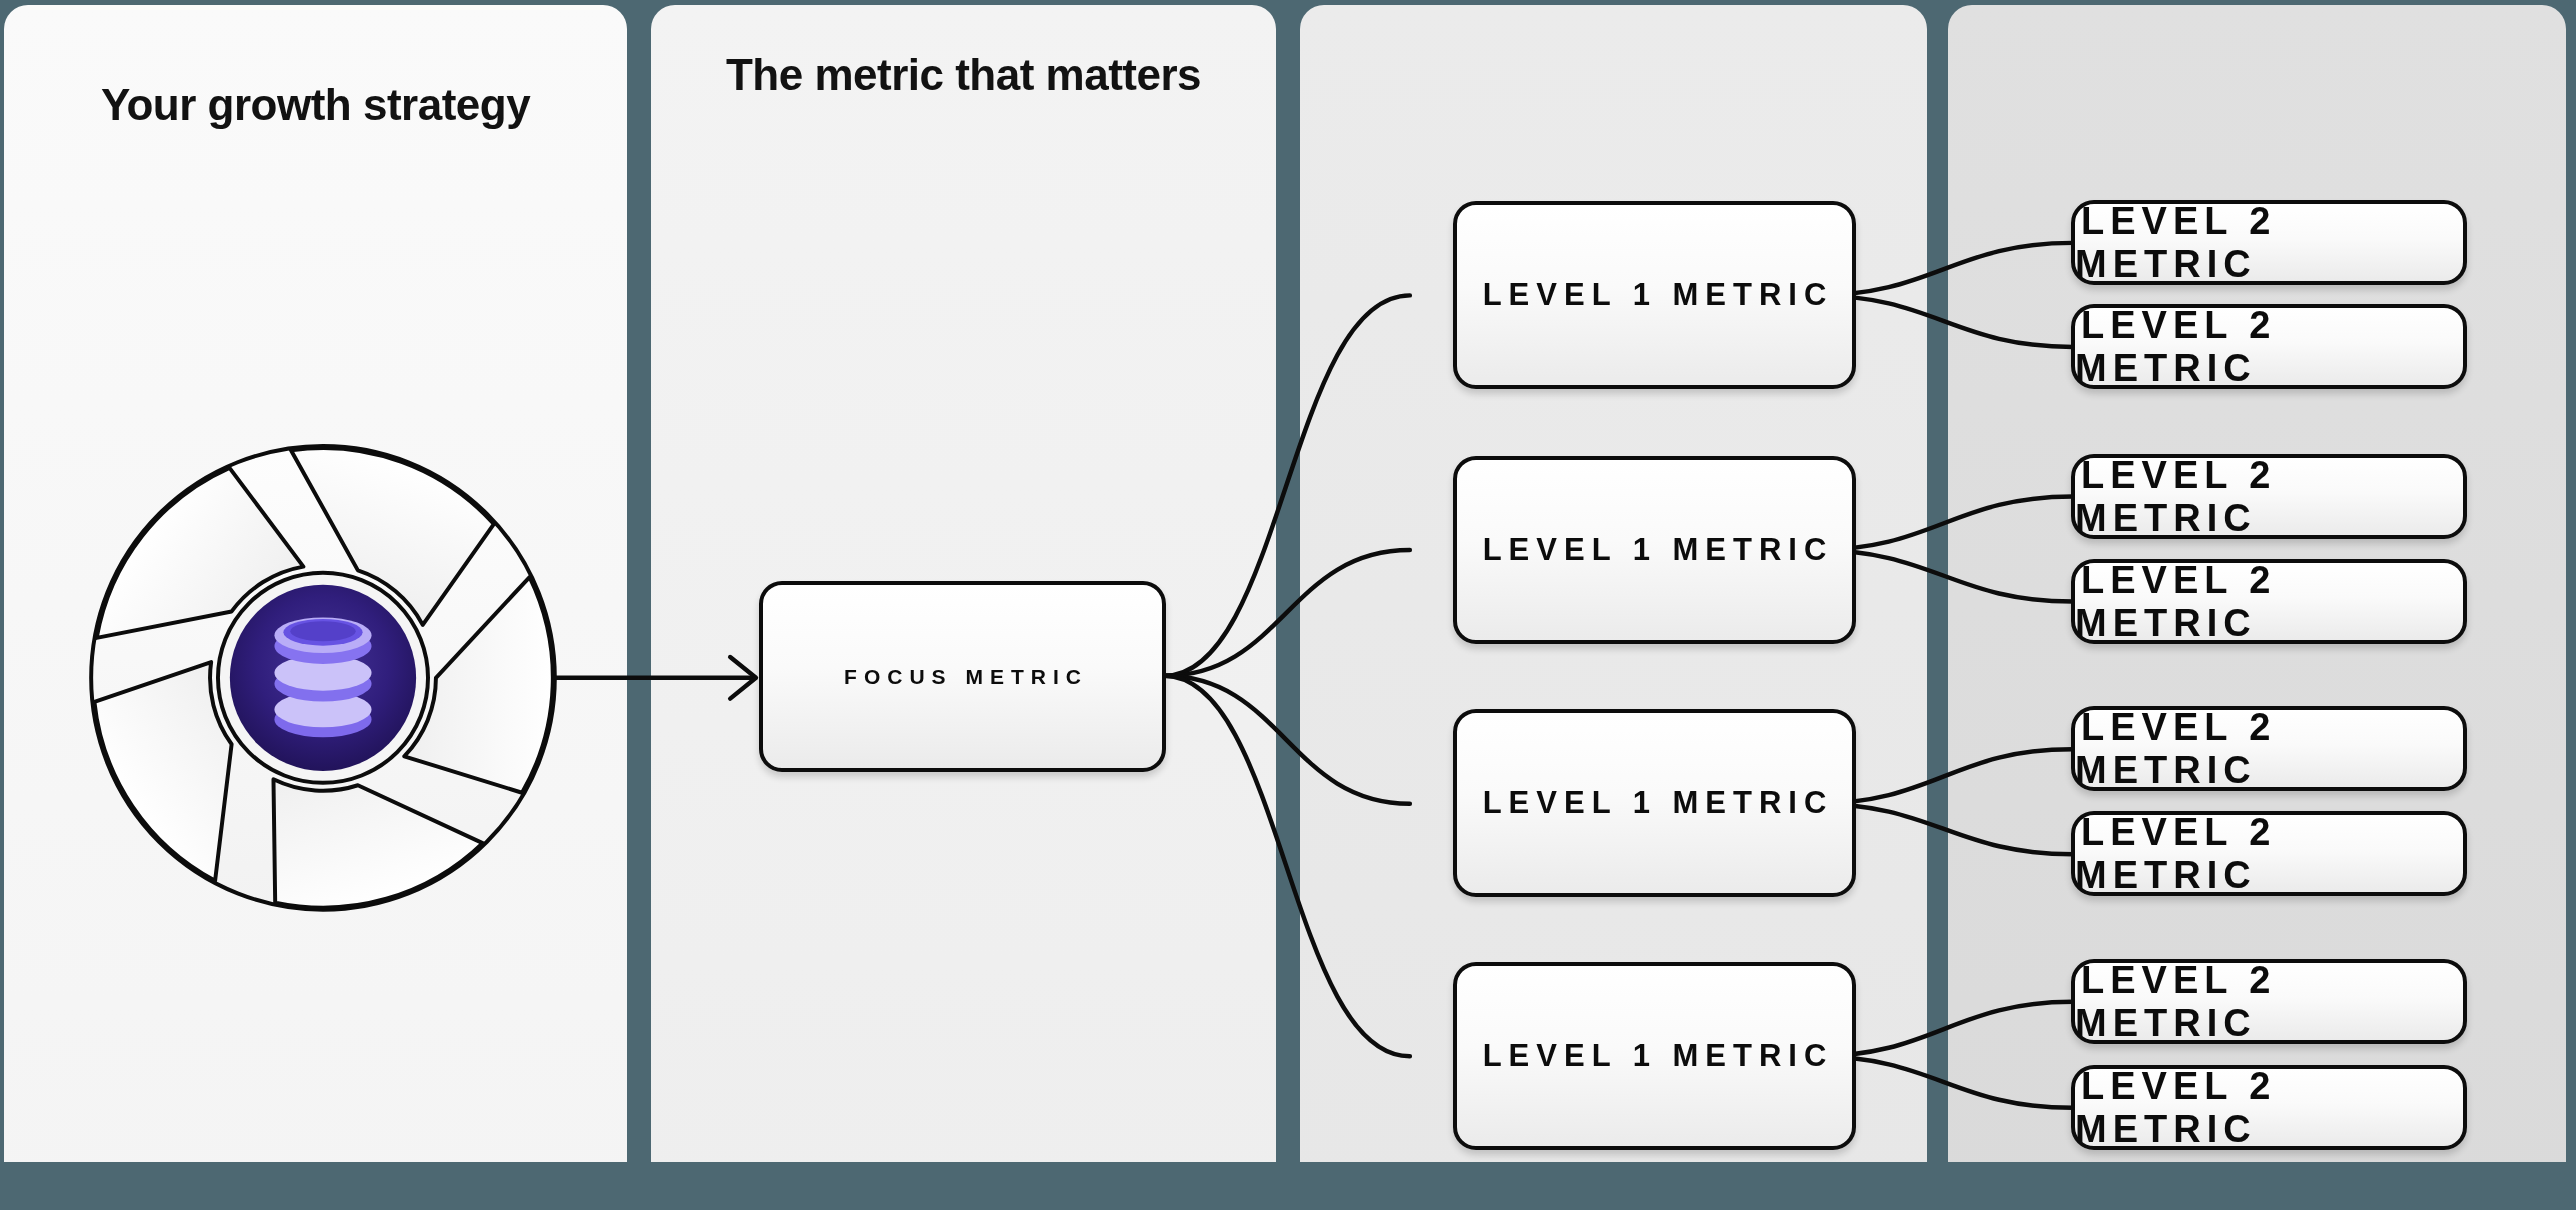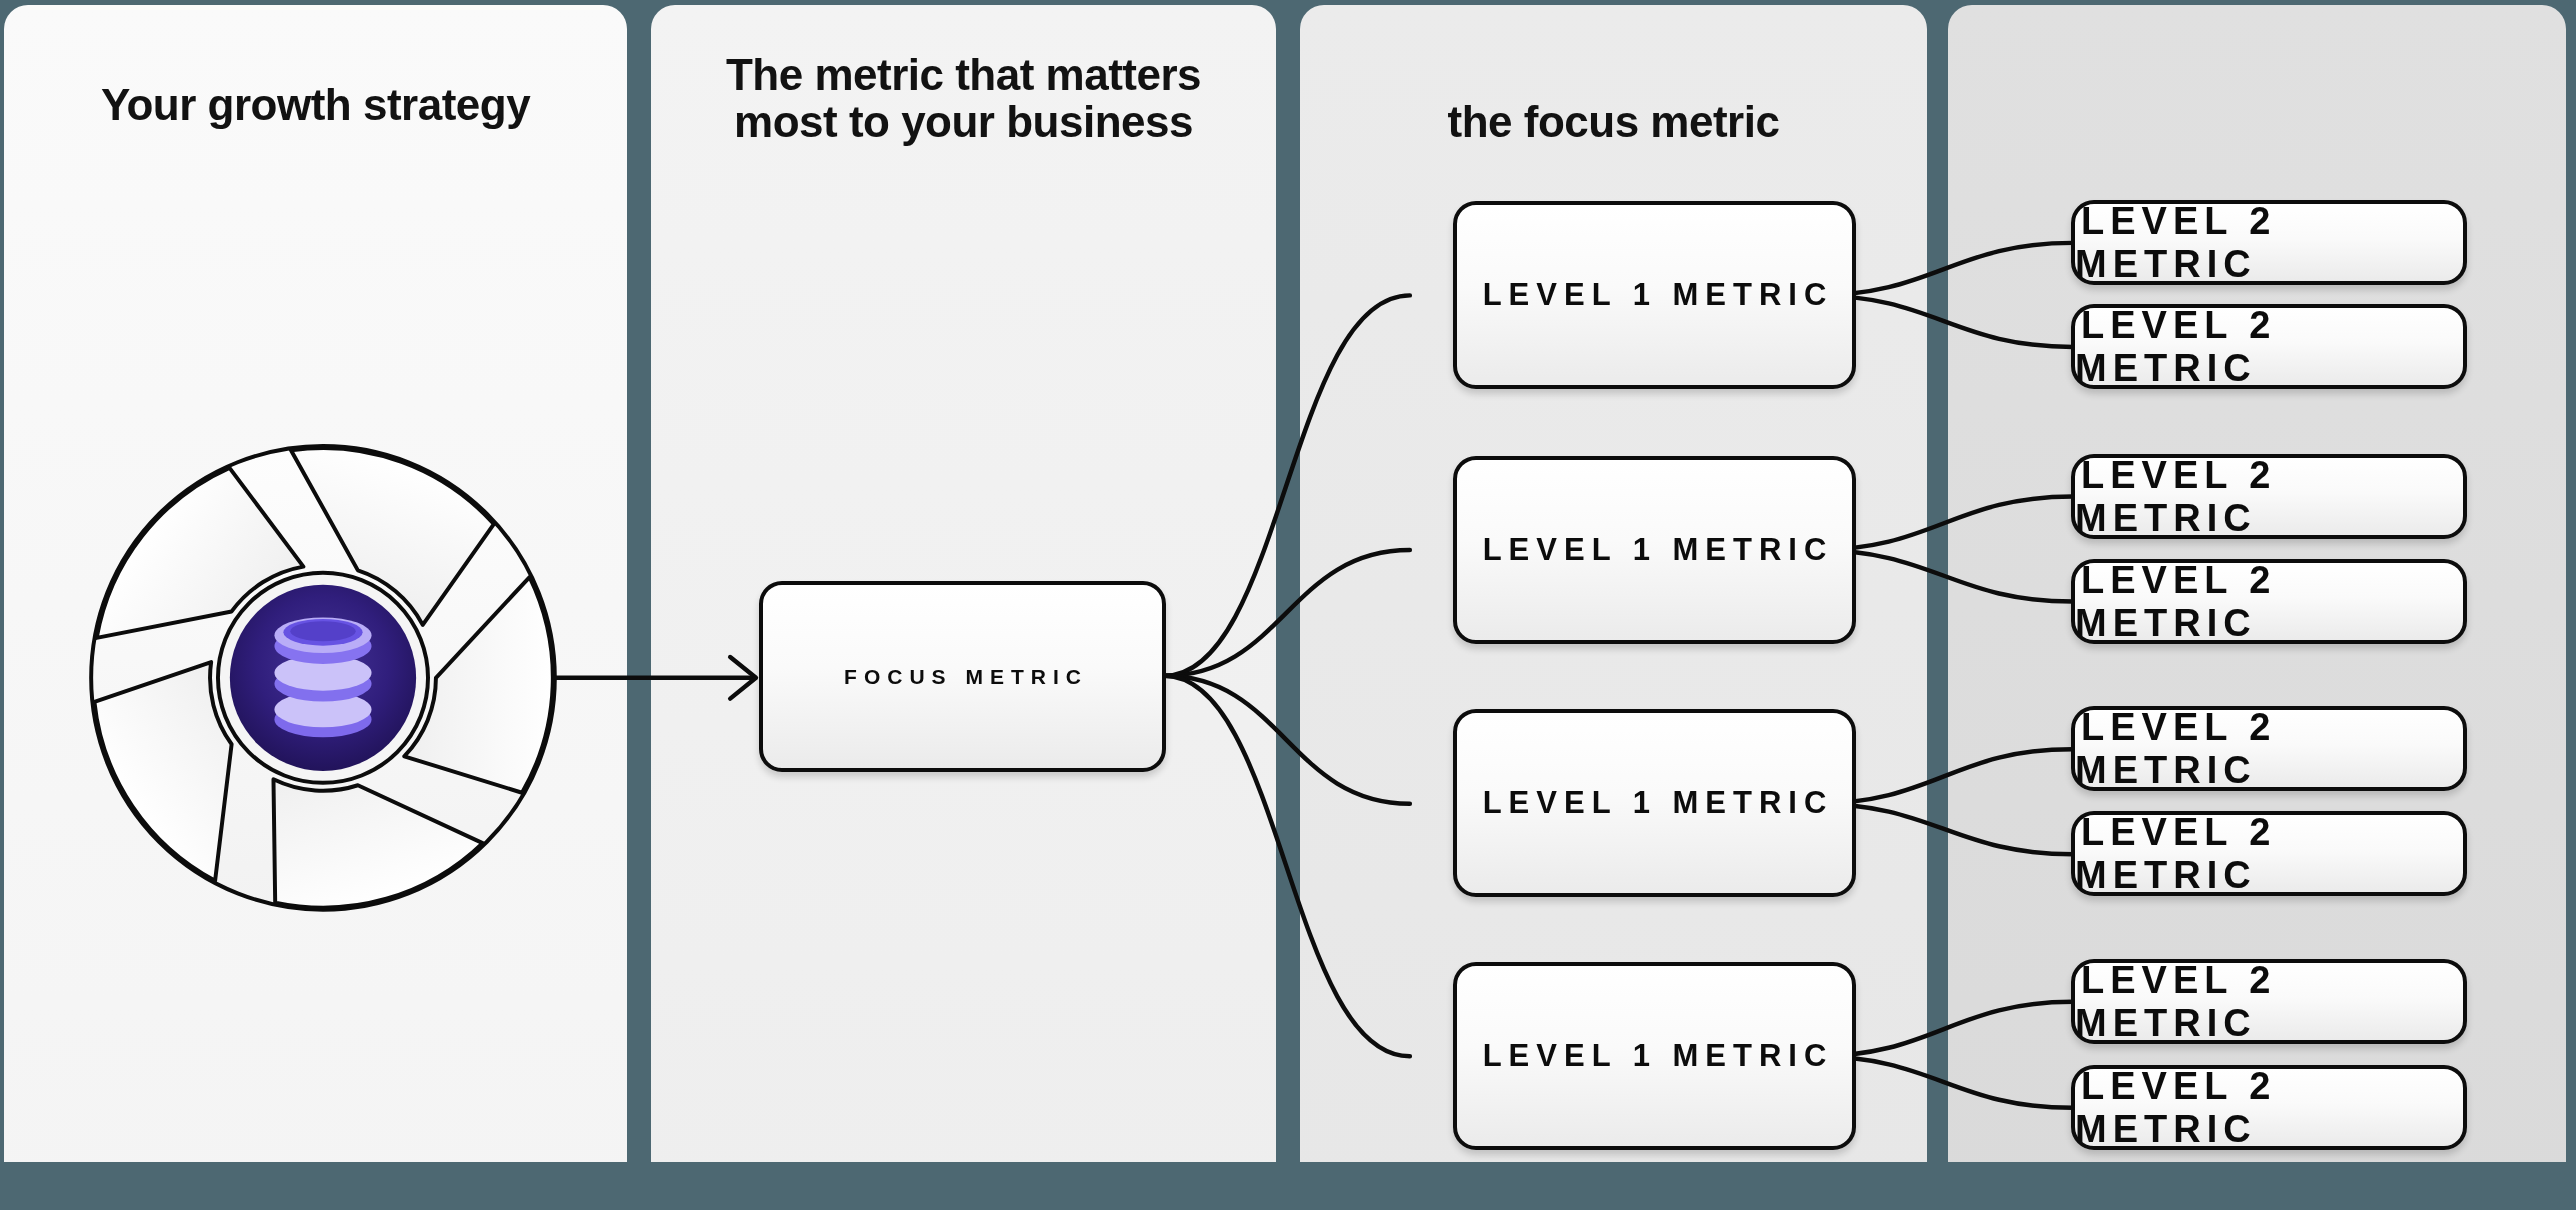--- a/index.html
+++ b/index.html
@@ -40,27 +40,25 @@
 <div id="canvas">
 
   <div class="panel p1">
     <div class="panel-title">
       <span>Your growth strategy</span>
     </div>
   </div>
   <div class="panel p2">
     <div class="panel-title">
       <span>The metric that matters</span><br>
-      <span>most to your business</span>
     </div>
   </div>
   <div class="panel p3">
     <div class="panel-title">
       <br>
-      <span>the focus metric</span>
     </div>
   </div>
   <div class="panel p4">
     <div class="panel-title">
       <br>
     </div>
   </div>
 
   <svg id="overlay" width="2576" height="1211" viewBox="0 0 2600 1222">
     <defs>

